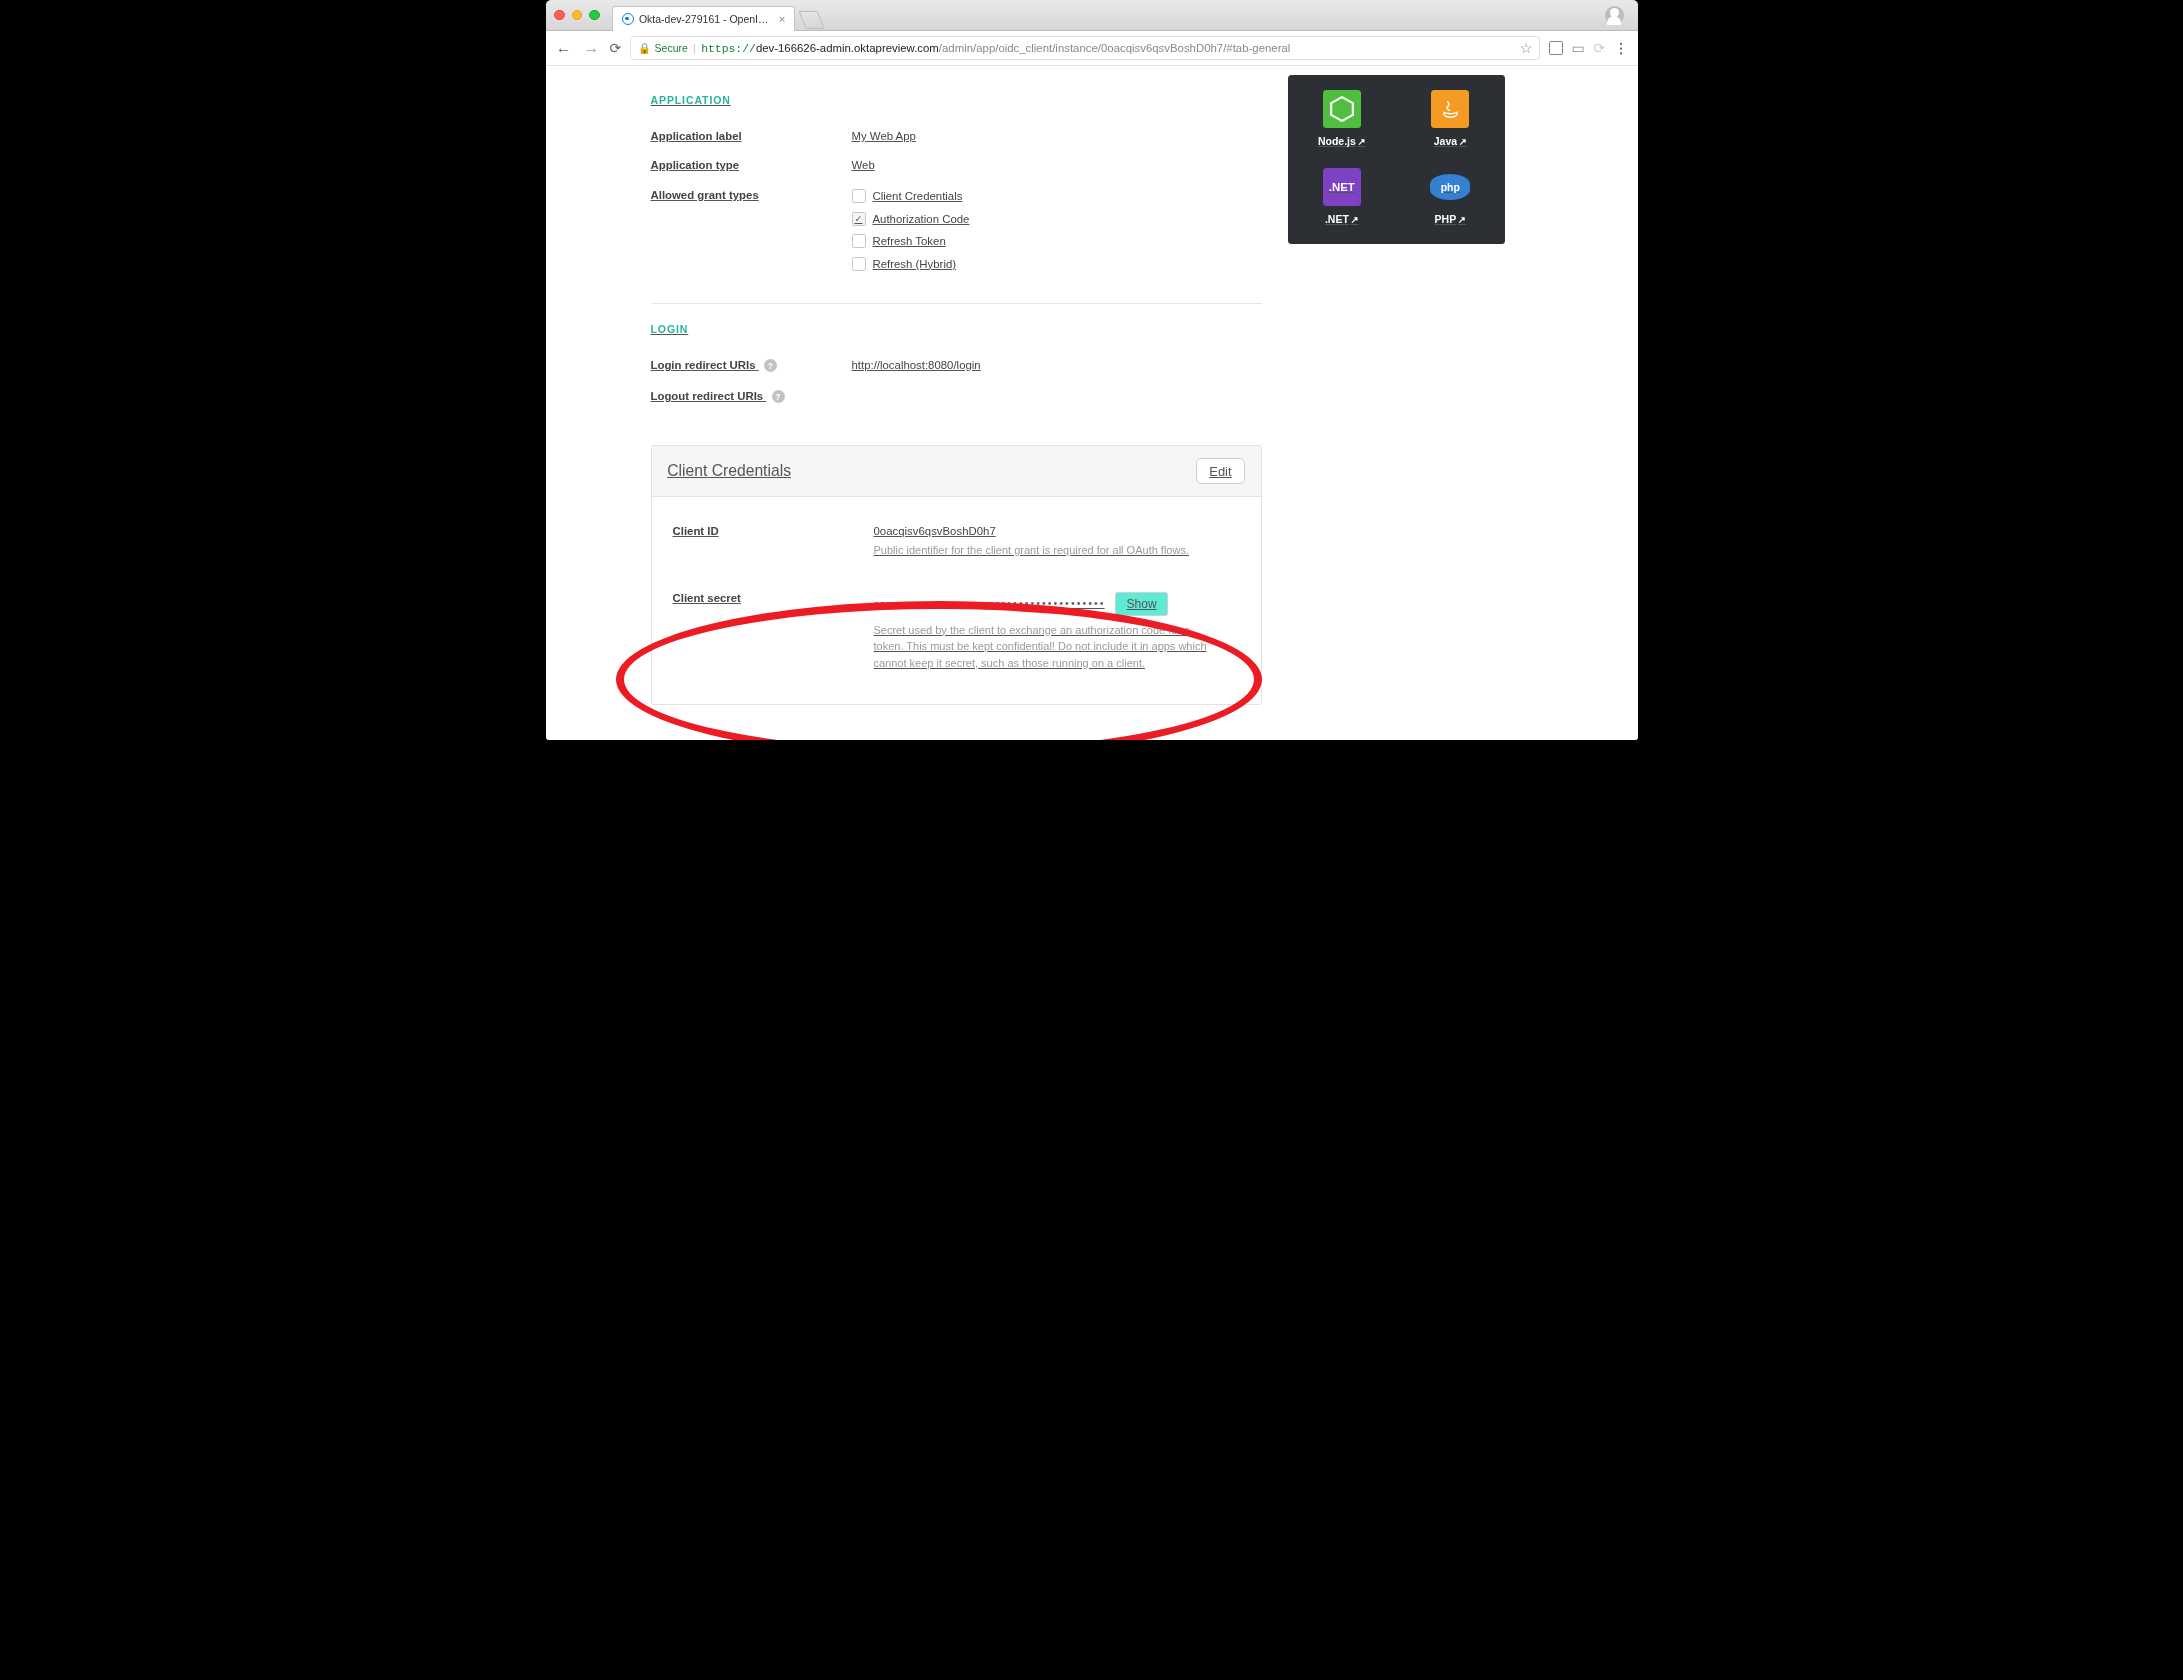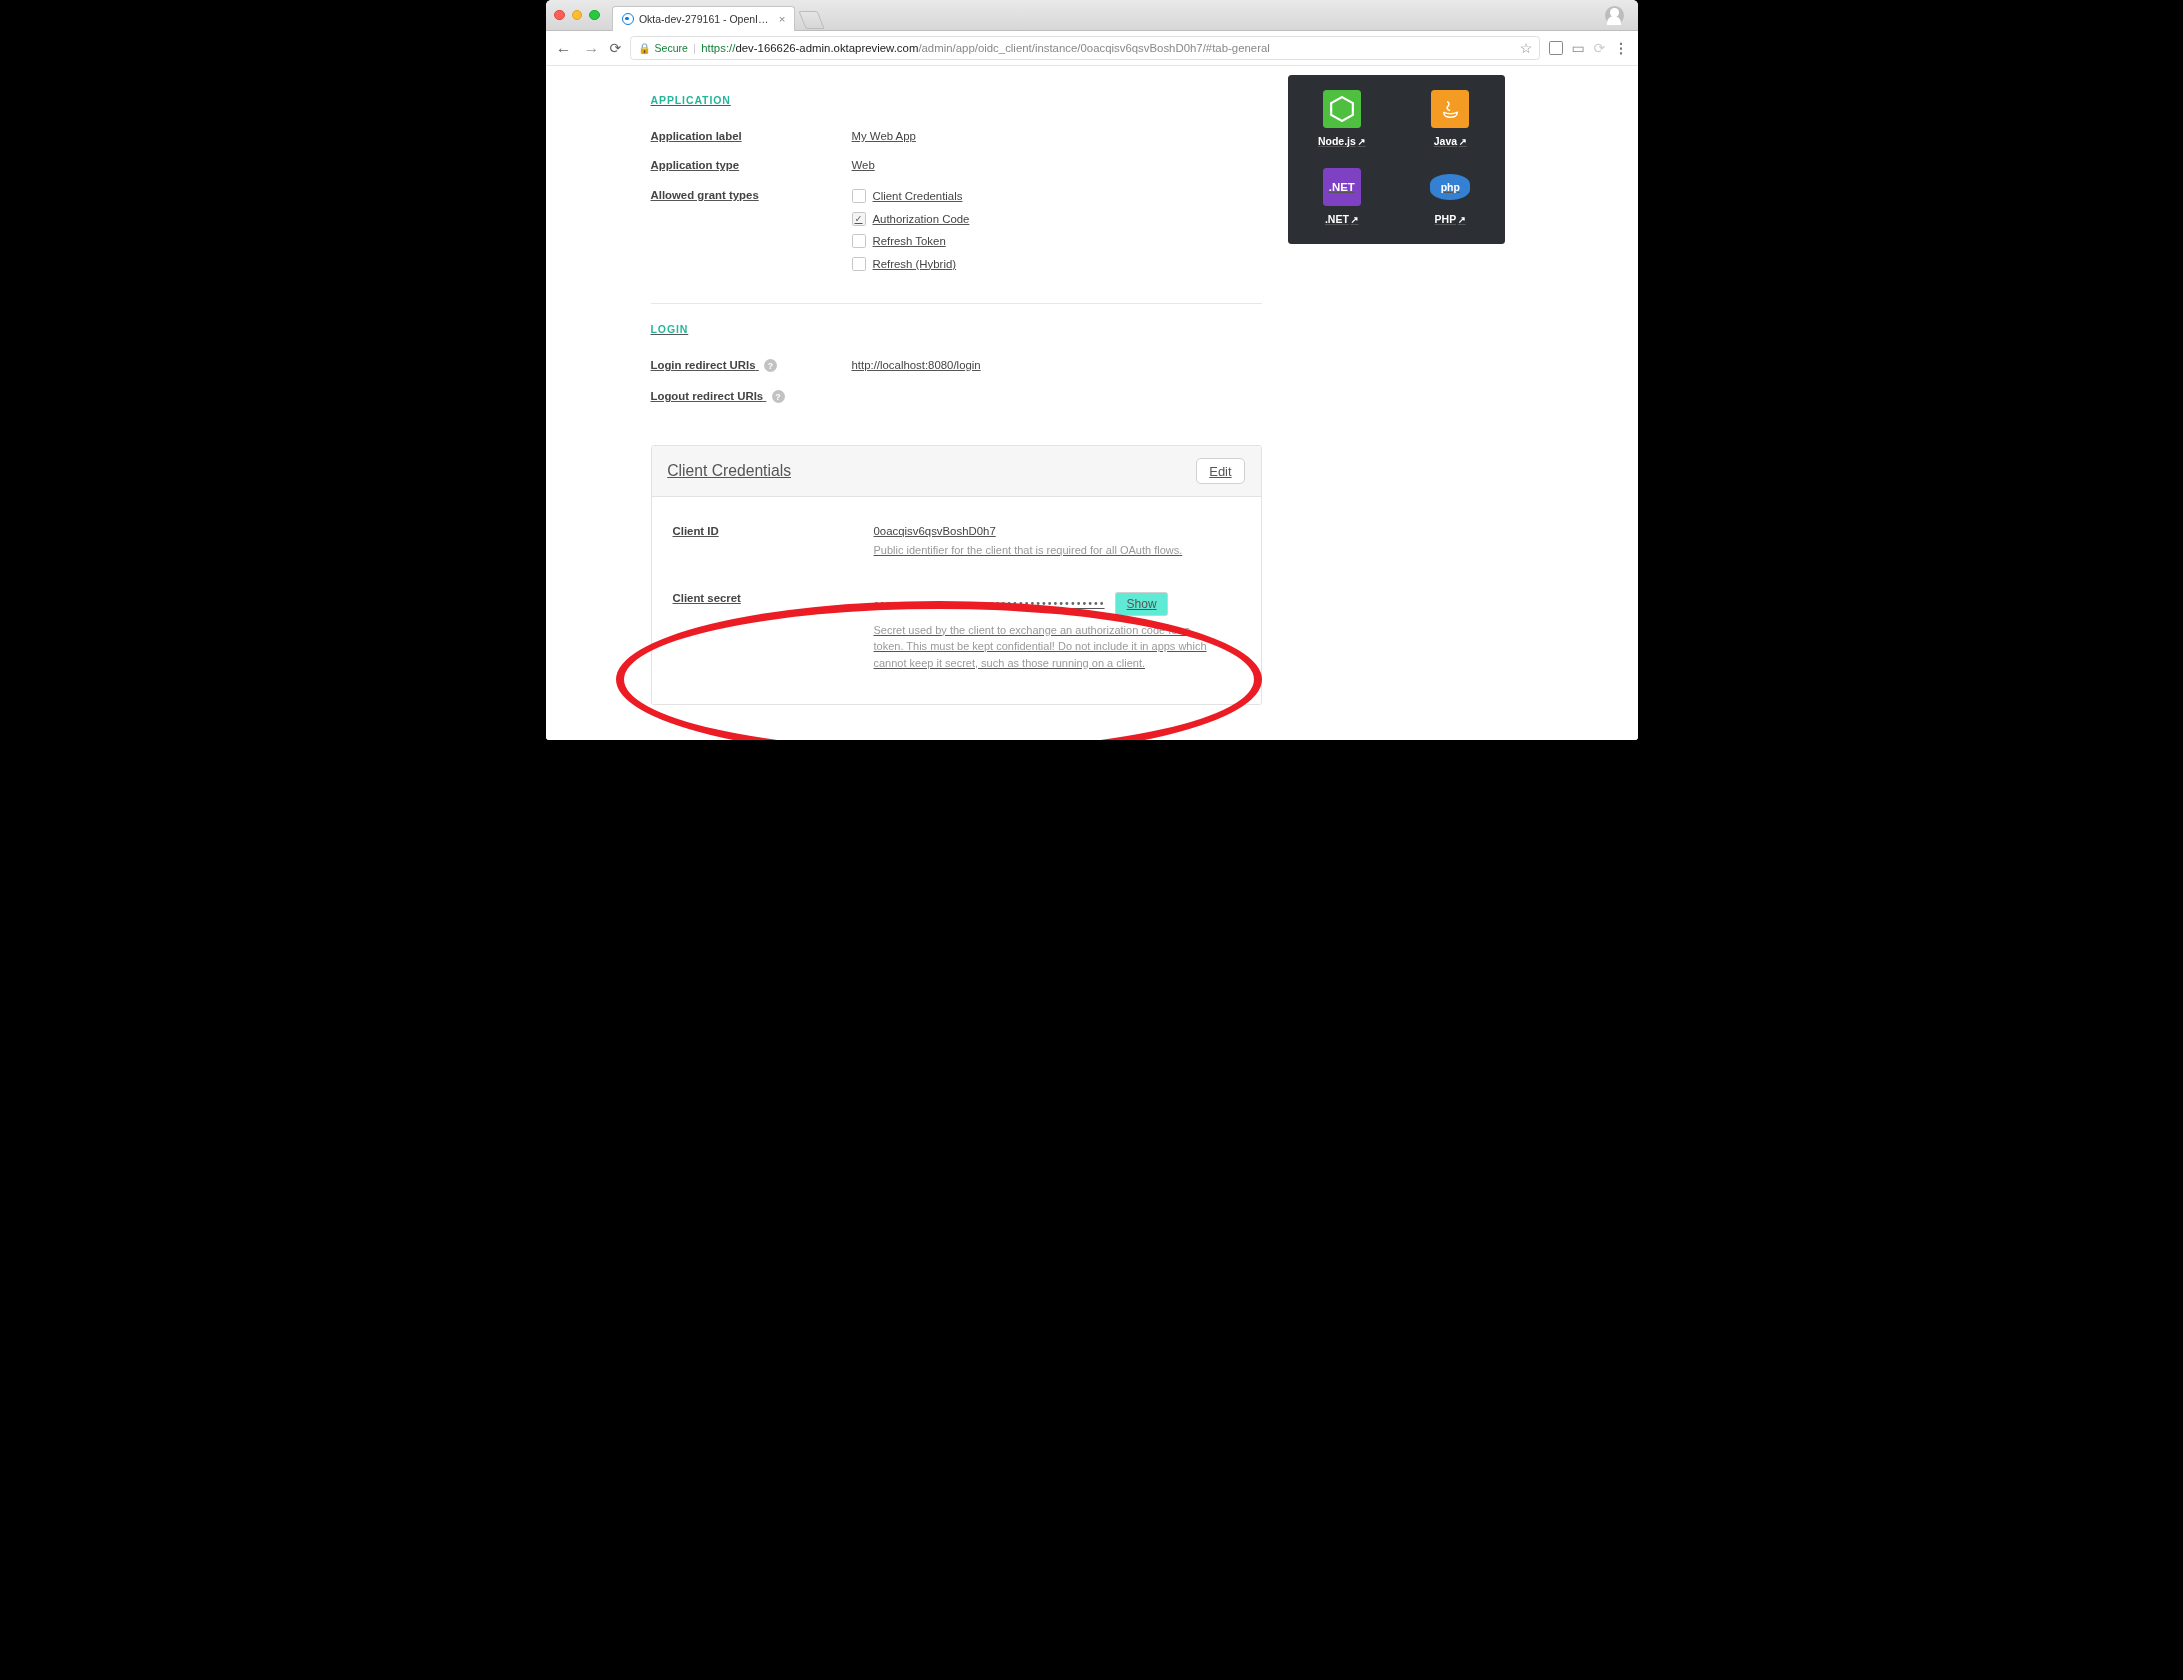--- a/index.html
+++ b/index.html
@@ -54,21 +54,21 @@
     padding: 0 8.7px; gap:8.7px; border-bottom:0.9px solid #e5e5e5;
   }
   .nav-btn { color:#999; font-size:15.7px; width:19px; text-align:center; }
   .nav-btn.active { color:#5f6368; }
   .reload { color:#5f6368; font-size:14px; }
   .urlbar { flex:1; display:flex; align-items:center; gap:5.2px; height:24.5px;
     border:0.9px solid #e0e0e0; border-radius:3.5px; padding:0 7px; font-size:11.4px; }
   .secure { color:#178038; font-size:10.5px; display:flex; align-items:center; gap:3.5px;}
   .lock { color:#178038; }
   .url { color:#888; }
-  .url .https { color:#178038; }
+  .url .https { color:#178038;font-family:Liberation Mono, monospace; }
   .url .host { color:#222; }
   .star { color:#888; font-size:14px; }
   .ext-icons { display:flex; gap:8.7px; color:#888; font-size:14px; align-items:center;}
   .ext-icons .box { width:14px; height:14px; border:1.7px solid #888; border-radius:1.7px; }
   .dots { letter-spacing:0.9px; font-weight:bold; color:#777; }
 
   
   .page { background:#fff; padding: 0 0 35px 0; position:relative; }
   .content { display:flex; padding: 8.7px 35px 0 105px; gap: 26px; align-items:flex-start;text-decoration:underline;}
   .main { flex:1; max-width: 611px; }
@@ -217,21 +217,21 @@
         <div class="card">
           <div class="card-head">
             <div class="card-title">Client Credentials</div>
             <button class="edit-btn">Edit</button>
           </div>
           <div class="card-body">
             <div class="row">
               <div class="label">Client ID</div>
               <div>
                 <div class="value">0oacqisv6qsvBoshD0h7</div>
-                <div class="desc">Public identifier for the client that is required for all OAuth flows.</div>
+                <div class="desc">Public identifier for the client grant is required for all OAuth flows.</div>
               </div>
             </div>
             <div class="row" style="margin-top:15.7px;">
               <div class="label">Client secret</div>
               <div>
                 <div class="secret-row">
                   <span class="dots-secret">••••••••••••••••••••••••••••••••••••••••</span>
                   <button class="show-btn">Show</button>
                 </div>
                 <div class="desc">Secret used by the client to exchange an authorization code for a token. This must be kept confidential! Do not include it in apps which cannot keep it secret, such as those running on a client.</div>

